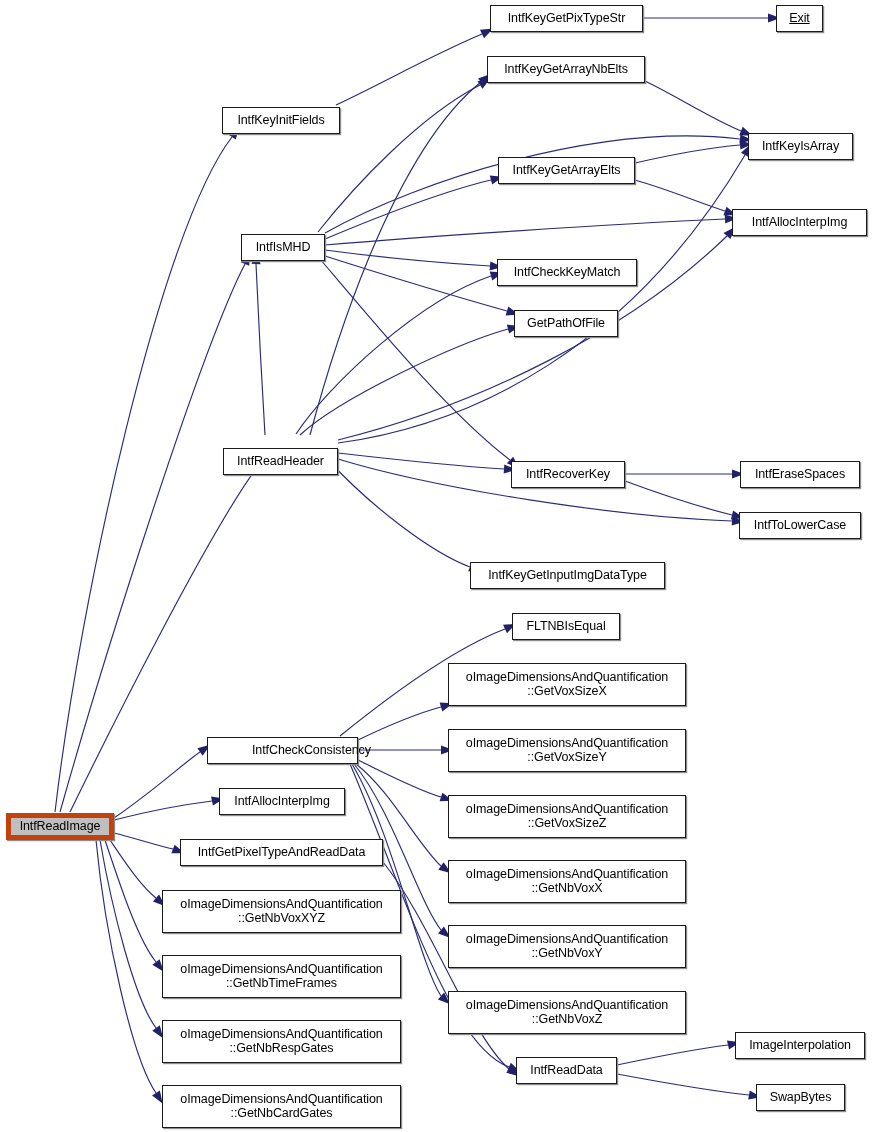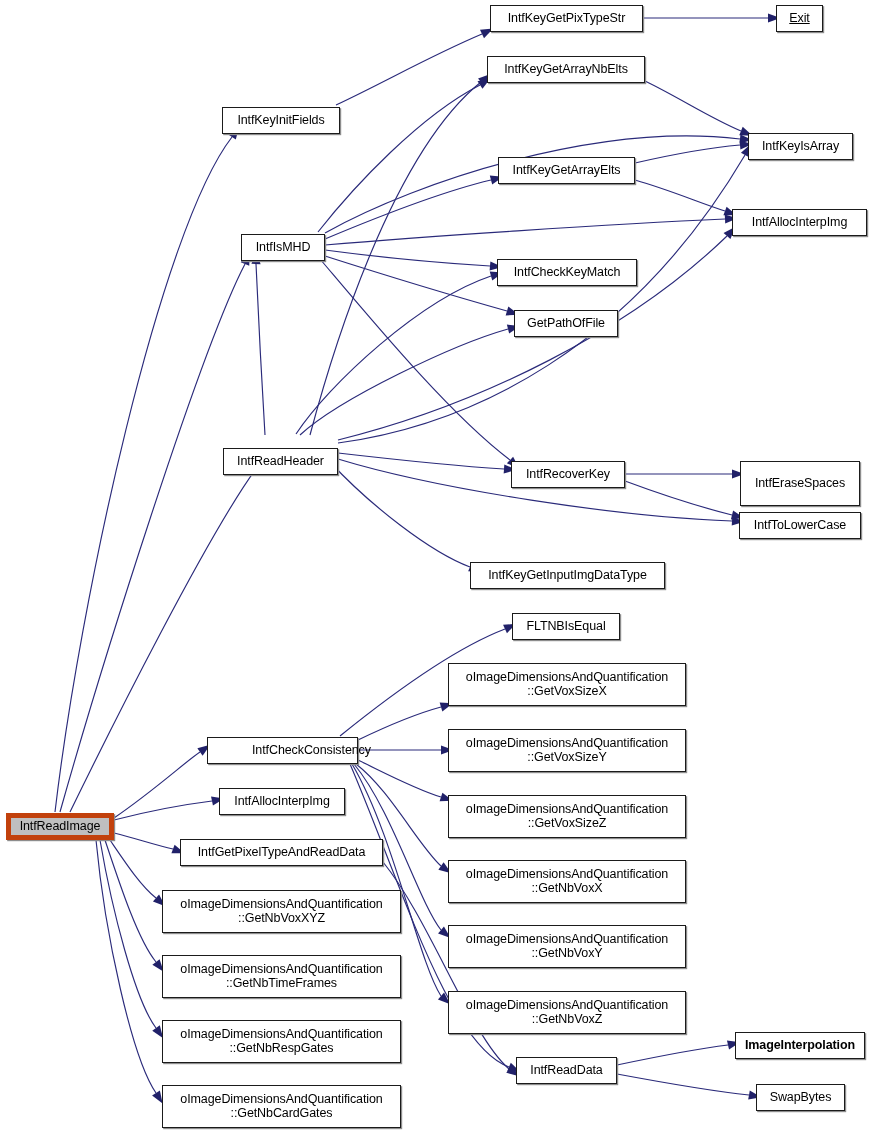--- a/index.html
+++ b/index.html
@@ -162,21 +162,21 @@
       <div class="node-box" style="left: 487px; top: 56px; width: 158px; height: 27px;"><span class="label">IntfKeyGetArrayNbElts</span></div>
       <div class="node-box" style="left: 222px; top: 107px; width: 118px; height: 27px;"><span class="label">IntfKeyInitFields</span></div>
       <div class="node-box" style="left: 748px; top: 133px; width: 105px; height: 27px;"><span class="label">IntfKeyIsArray</span></div>
       <div class="node-box" style="left: 498px; top: 157px; width: 137px; height: 27px;"><span class="label">IntfKeyGetArrayElts</span></div>
       <div class="node-box" style="left: 732px; top: 209px; width: 135px; height: 27px;"><span class="label">IntfAllocInterpImg</span></div>
       <div class="node-box" style="left: 241px; top: 234px; width: 84px; height: 27px;"><span class="label">IntfIsMHD</span></div>
       <div class="node-box" style="left: 497px; top: 259px; width: 140px; height: 27px;"><span class="label">IntfCheckKeyMatch</span></div>
       <div class="node-box" style="left: 514px; top: 310px; width: 104px; height: 27px;"><span class="label">GetPathOfFile</span></div>
       <div class="node-box" style="left: 223px; top: 448px; width: 115px; height: 27px;"><span class="label">IntfReadHeader</span></div>
       <div class="node-box" style="left: 511px; top: 461px; width: 114px; height: 27px;"><span class="label">IntfRecoverKey</span></div>
-      <div class="node-box" style="left: 740px; top: 461px; width: 120px; height: 45px;"><span class="label">IntfEraseSpaces</span></div>
+      <div class="node-box" style="left: 740px; top: 461px; width: 120px; height: 27px;"><span class="label">IntfEraseSpaces</span></div>
       <div class="node-box" style="left: 739px; top: 512px; width: 122px; height: 27px;"><span class="label">IntfToLowerCase</span></div>
       <div class="node-box" style="left: 470px; top: 562px; width: 195px; height: 27px;"><span class="label">IntfKeyGetInputImgDataType</span></div>
       <div class="node-box" style="left: 512px; top: 613px; width: 108px; height: 27px;"><span class="label">FLTNBIsEqual</span></div>
       <div class="node-box" style="left: 448px; top: 663px; width: 238px; height: 43px;"><span class="label">oImageDimensionsAndQuantification
 ::GetVoxSizeX</span></div>
       <div class="node-box" style="left: 207px; top: 737px; width: 151px; height: 27px; padding-left: 44px;"><span class="label">IntfCheckConsistency</span></div>
       <div class="node-box" style="left: 448px; top: 729px; width: 238px; height: 43px;"><span class="label">oImageDimensionsAndQuantification
 ::GetVoxSizeY</span></div>
       <div class="node-box" style="left: 219px; top: 788px; width: 126px; height: 27px;"><span class="label">IntfAllocInterpImg</span></div>
       <div class="node-box" style="left: 448px; top: 795px; width: 238px; height: 43px;"><span class="label">oImageDimensionsAndQuantification
@@ -188,19 +188,19 @@
       <div class="node-box" style="left: 162px; top: 890px; width: 239px; height: 43px;"><span class="label">oImageDimensionsAndQuantification
 ::GetNbVoxXYZ</span></div>
       <div class="node-box" style="left: 448px; top: 925px; width: 238px; height: 43px;"><span class="label">oImageDimensionsAndQuantification
 ::GetNbVoxY</span></div>
       <div class="node-box" style="left: 162px; top: 955px; width: 239px; height: 43px;"><span class="label">oImageDimensionsAndQuantification
 ::GetNbTimeFrames</span></div>
       <div class="node-box" style="left: 448px; top: 991px; width: 238px; height: 43px;"><span class="label">oImageDimensionsAndQuantification
 ::GetNbVoxZ</span></div>
       <div class="node-box" style="left: 162px; top: 1020px; width: 239px; height: 43px;"><span class="label">oImageDimensionsAndQuantification
 ::GetNbRespGates</span></div>
-      <div class="node-box" style="left: 735px; top: 1032px; width: 130px; height: 27px; font-weight: bold;"><span class="label">ImageInterpolation</span></div>
+      <div class="node-box" style="left: 735px; top: 1032px; width: 130px; height: 27px;"><span class="label">ImageInterpolation</span></div>
       <div class="node-box" style="left: 516px; top: 1057px; width: 101px; height: 27px;"><span class="label">IntfReadData</span></div>
       <div class="node-box" style="left: 756px; top: 1084px; width: 89px; height: 27px;"><span class="label">SwapBytes</span></div>
       <div class="node-box" style="left: 162px; top: 1085px; width: 239px; height: 43px;"><span class="label">oImageDimensionsAndQuantification
 ::GetNbCardGates</span></div>
     </div>
 </div>
 
 </body></html>

